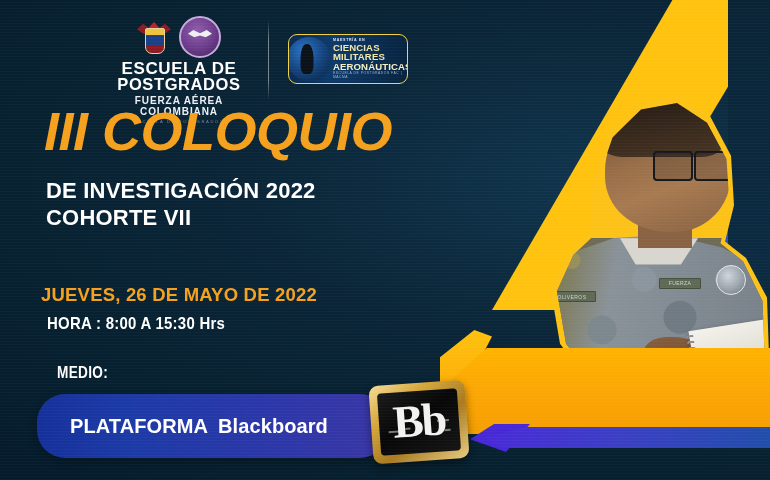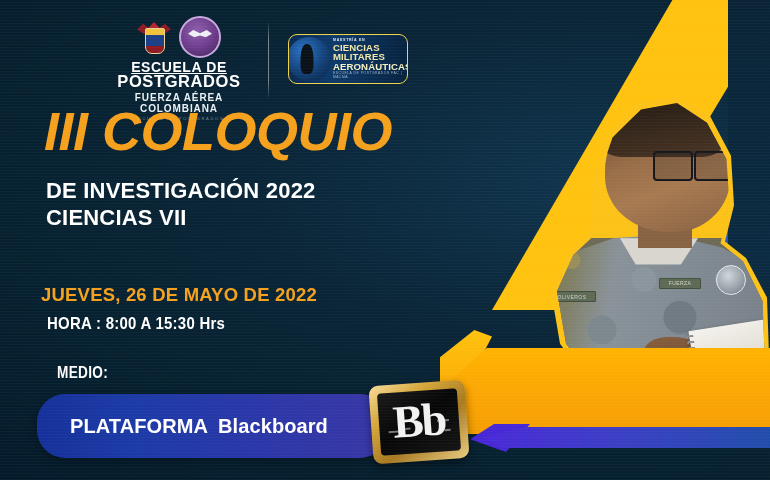--- a/index.html
+++ b/index.html
@@ -195,21 +195,21 @@
   }
   .crest-circle:before{
     content:"";position:absolute;left:50%;top:44%;transform:translate(-50%,-50%);
     width:24px;height:11px;background:#eef0f4;
     clip-path:polygon(0% 42%,22% 6%,50% 36%,78% 6%,100% 42%,74% 72%,50% 58%,26% 72%);
   }
   .school-name{
     color:#fff;font-weight:bold;line-height:.96;
     letter-spacing:.6px;margin-top:3px;
   }
-  .school-name .l1{font-size:14px;display:block;text-decoration:underline;}
+  .school-name .l1{font-size:17px;display:block;}
   .school-name .l2{font-size:16.5px;display:block;}
   .school-sub{
     color:#eaf0f6;font-size:10px;letter-spacing:.9px;margin-top:2px;font-weight:bold;
   }
   .school-tiny{
     color:#6d8599;font-size:4.2px;letter-spacing:1.6px;margin-top:2px;
   }
   .divider-v{
     position:absolute;left:268px;top:6px;width:1px;height:80px;
     background:linear-gradient(180deg,rgba(255,255,255,0) 0%,rgba(255,255,255,.45) 25%,rgba(255,255,255,.45) 75%,rgba(255,255,255,0) 100%);
@@ -376,21 +376,21 @@
         <span class="m2">AERONÁUTICAS</span>
         <span class="m3">ESCUELA DE POSTGRADOS FAC  |  MACMA</span>
       </div>
     </div>
   </div>
 
   <div class="title">III COLOQUIO</div>
 
   <div class="subtitle">
     <div>DE INVESTIGACIÓN 2022</div>
-    <div>CIENCIAS VII</div>
+    <div>COHORTE VII</div>
   </div>
 
   <div class="date">JUEVES, 26 DE MAYO DE 2022</div>
   <div class="time">HORA : 8:00 A 15:30 Hrs</div>
   <div class="medio">MEDIO:</div>
 
   <div class="pill">
     <div class="pill-text">
       <span class="plat">PLATAFORMA</span><span class="bb">Blackboard</span>
     </div>

